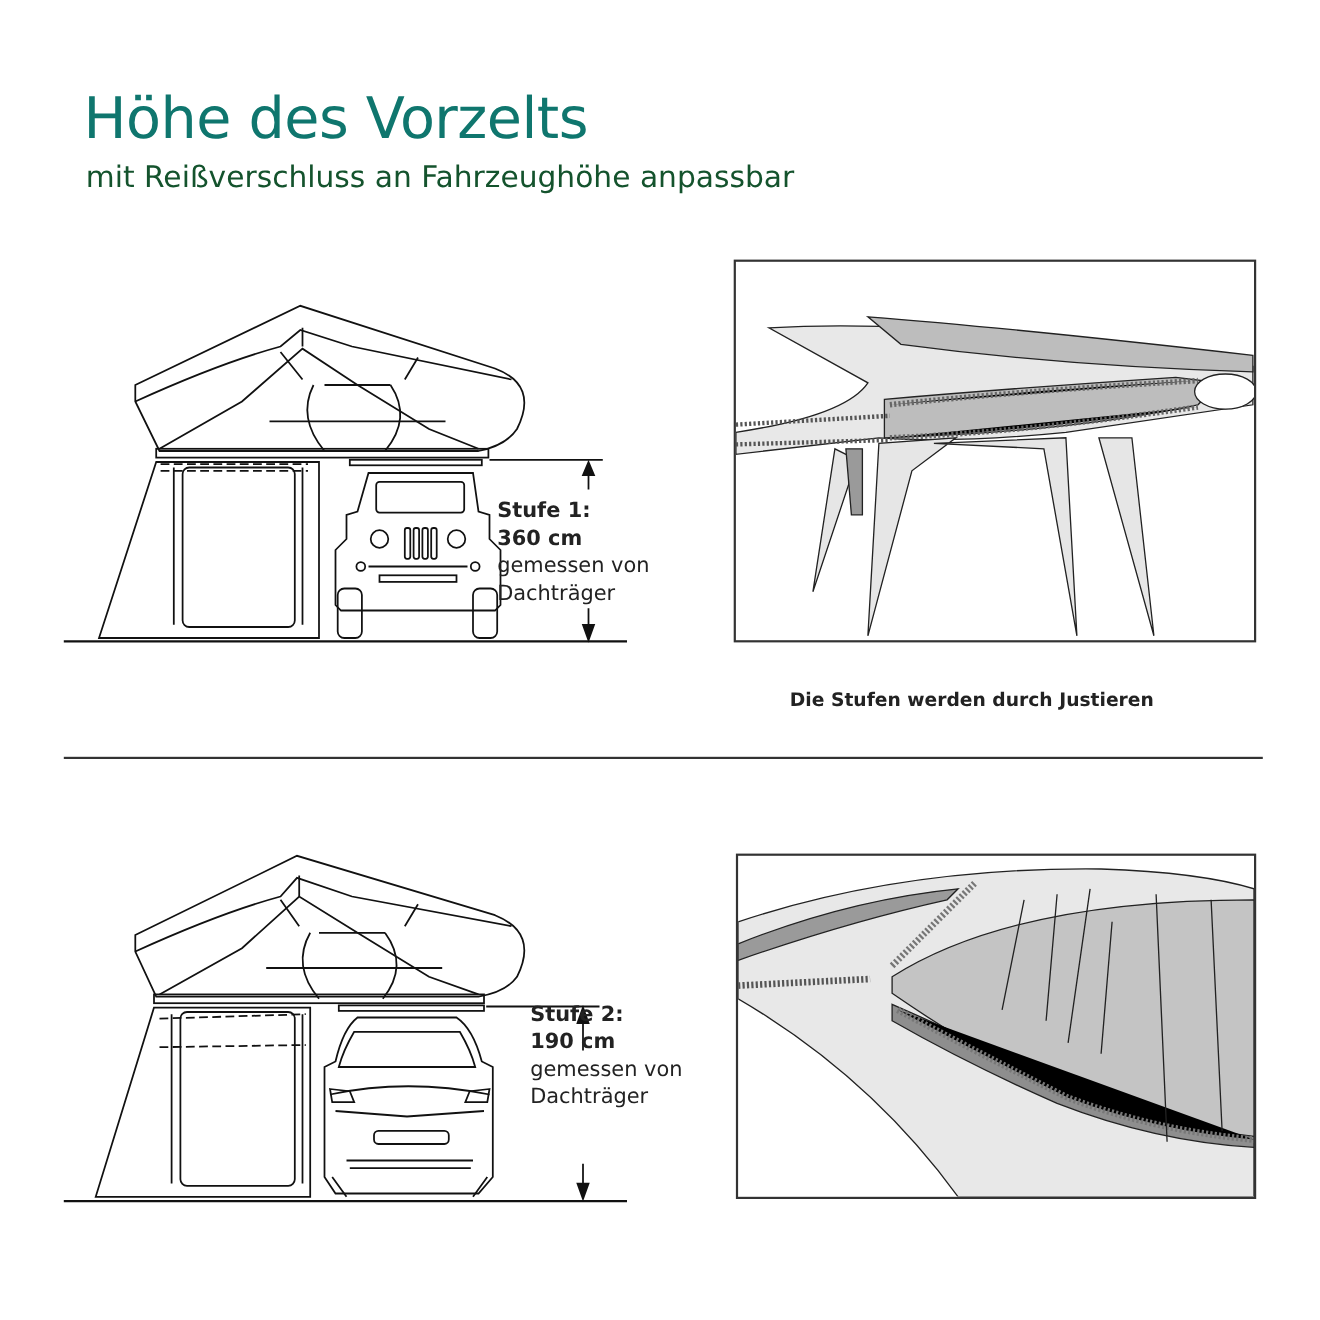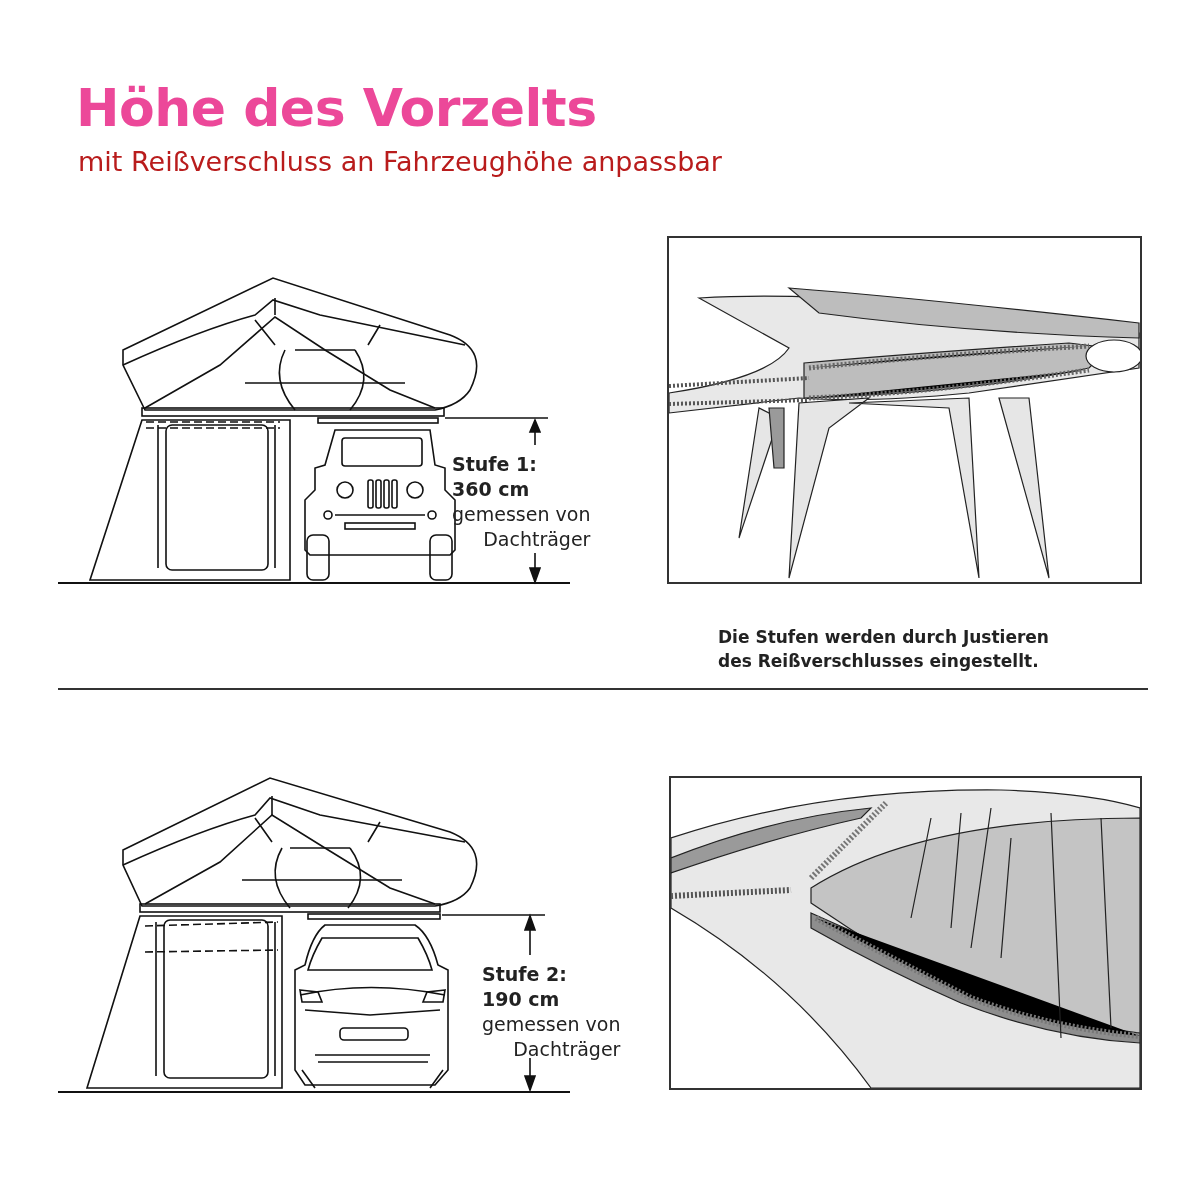--- a/index.html
+++ b/index.html
@@ -1,22 +1,22 @@
 <!DOCTYPE html>
 <html><head>
 <meta charset="utf-8">
 <style>
   html, body { margin: 0; padding: 0; background: #ffffff; }
   body { width: 1200px; height: 1200px; position: relative; overflow: hidden; font-family: "DejaVu Sans", sans-serif; color: #111; }
-  .title { position: absolute; left: 76px; top: 78px; font-size: 52px; font-weight: bold; letter-spacing: -0.5px; color: #ec4899; margin: 0; }
-  .subtitle { position: absolute; left: 78px; top: 146px; font-size: 27px; color: #b91c1c; margin: 0; }
+  .title { position: absolute; left: 76px; top: 78px; font-size: 52px; font-weight: normal; letter-spacing: -0.5px; color: #0f766e; margin: 0; }
+  .subtitle { position: absolute; left: 78px; top: 146px; font-size: 27px; color: #14532d; margin: 0; }
   .illus { position: absolute; }
   .stufe { position: absolute; font-size: 19px; line-height: 25px; color: #222; }
   .stufe .b { font-weight: bold; display: block; }
-  .stufe .n { display: block; text-align: right; }
+  .stufe .n { display: block; }
   .photo { position: absolute; border: 2px solid #333; background: #fff; box-sizing: border-box; overflow: hidden; }
   .note { position: absolute; left: 718px; top: 625px; font-size: 17px; font-weight: bold; line-height: 24px; color: #222; }
   .divider { position: absolute; left: 58px; top: 688px; width: 1090px; height: 2px; background: #333; }
 </style>
 </head>
 <body>
 
 <h1 class="title">Höhe des Vorzelts</h1>
 <p class="subtitle">mit Reißverschluss an Fahrzeughöhe anpassbar</p>
 
@@ -73,21 +73,20 @@
     <path d="M0 148 L140 140 M0 166 L140 162" stroke="#555" stroke-dasharray="2 2" stroke-width="4"></path>
     <path d="M140 130 Q250 118 420 108 M140 160 Q260 155 420 132" stroke="#666" stroke-dasharray="2 2" stroke-width="5"></path>
     <ellipse cx="445" cy="118" rx="28" ry="16" fill="#fff"></ellipse>
     <path d="M90 170 L70 300 L110 180 Z M130 165 L120 340 L160 190 L200 160 Z M180 165 L300 160 L310 340 L280 170 Z M330 160 L380 340 L360 160 Z" fill="#e6e6e6"></path>
     <path d="M100 170 L115 170 L115 230 L105 230 Z" fill="#9a9a9a"></path>
   </svg>
 </div>
 
 <div class="note">
   <div>Die Stufen werden durch Justieren</div>
-  <div>des Reißverschlusses eingestellt.</div>
 </div>
 
 <div class="divider"></div>
 
 <svg class="illus" style="left:50px;top:770px" width="540" height="330" viewBox="0 0 540 330" fill="none" stroke="#111" stroke-width="1.6">
   <path d="M73 80 L220 8 L400 62 Q440 78 420 118 Q410 132 385 136 L92 136 L73 95 Z"></path>
   <path d="M73 95 Q150 60 205 45 L220 28 L270 45 L415 72"></path>
   <path d="M95 134 L170 92 L222 45 L275 78 L340 118 L385 134"></path>
   <path d="M205 48 L222 72 M330 52 L318 72 M222 26 L222 45"></path>
   <path d="M232 78 Q215 108 240 138 M300 78 Q322 108 298 138"></path>
@@ -106,21 +105,21 @@
   <path d="M272 168 L368 168 Q378 185 382 200 L258 200 Q262 185 272 168 Z"></path>
   <path d="M250 225 Q320 210 395 225 M255 240 L320 245 L390 240"></path>
   <path d="M250 220 L268 222 L272 232 L252 232 Z M395 220 L377 222 L373 232 L393 232 Z"></path>
   <rect x="290" y="258" width="68" height="12" rx="4"></rect>
   <path d="M265 285 L380 285 M268 292 L378 292"></path>
   <path d="M252 300 L265 318 M393 300 L380 318"></path>
   <path d="M8 322 L520 322" stroke-width="2"></path>
   <path d="M392 145 L495 145"></path>
   <path d="M480 150 L480 185 M480 146 L475 160 L485 160 Z M480 288 L480 316 M480 320 L475 306 L485 306 Z" fill="#111"></path>
 </svg>
-<div class="stufe" style="left:482px;top:962px">
+<div class="stufe" style="left:482px;top:910px">
   <span class="b">Stufe 2:</span>
   <span class="b">190 cm</span>
   <span class="n">gemessen von</span>
   <span class="n">Dachträger</span>
 </div>
 
 <div class="photo" style="left:669px;top:776px;width:473px;height:314px">
   <svg width="469" height="310" viewBox="0 0 469 310" stroke="#222" stroke-width="1.2">
     <path d="M0 60 Q150 10 330 12 Q420 15 469 30 L469 310 L200 310 Q120 200 0 130 Z" fill="#e8e8e8"></path>
     <path d="M140 110 Q250 40 469 40 L469 260 Q380 250 300 220 Q220 180 140 125 Z" fill="#c4c4c4"></path>

